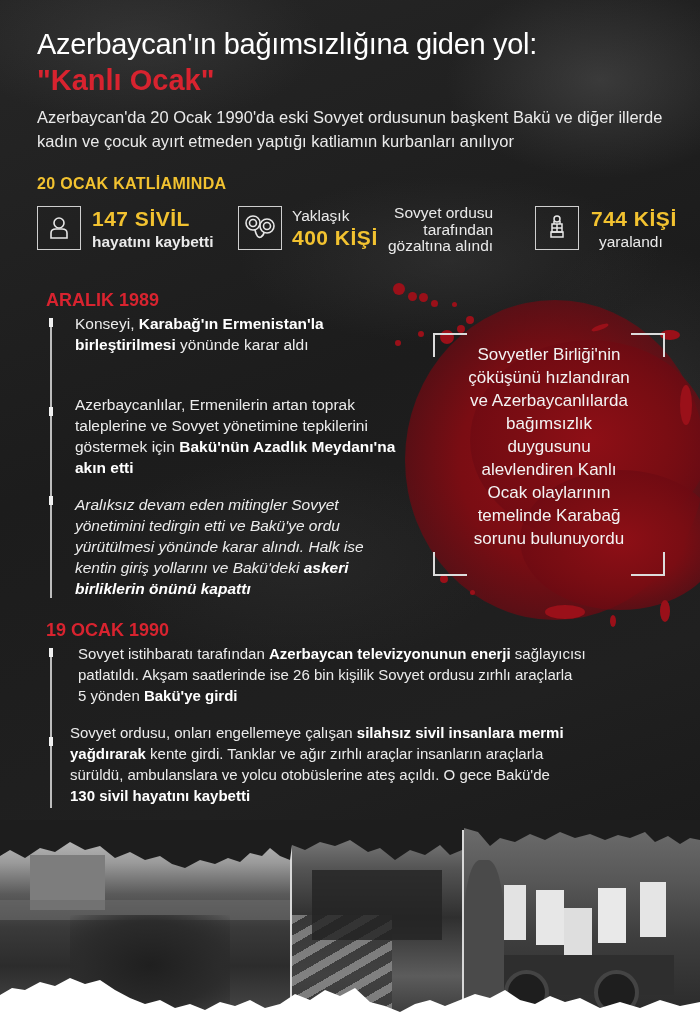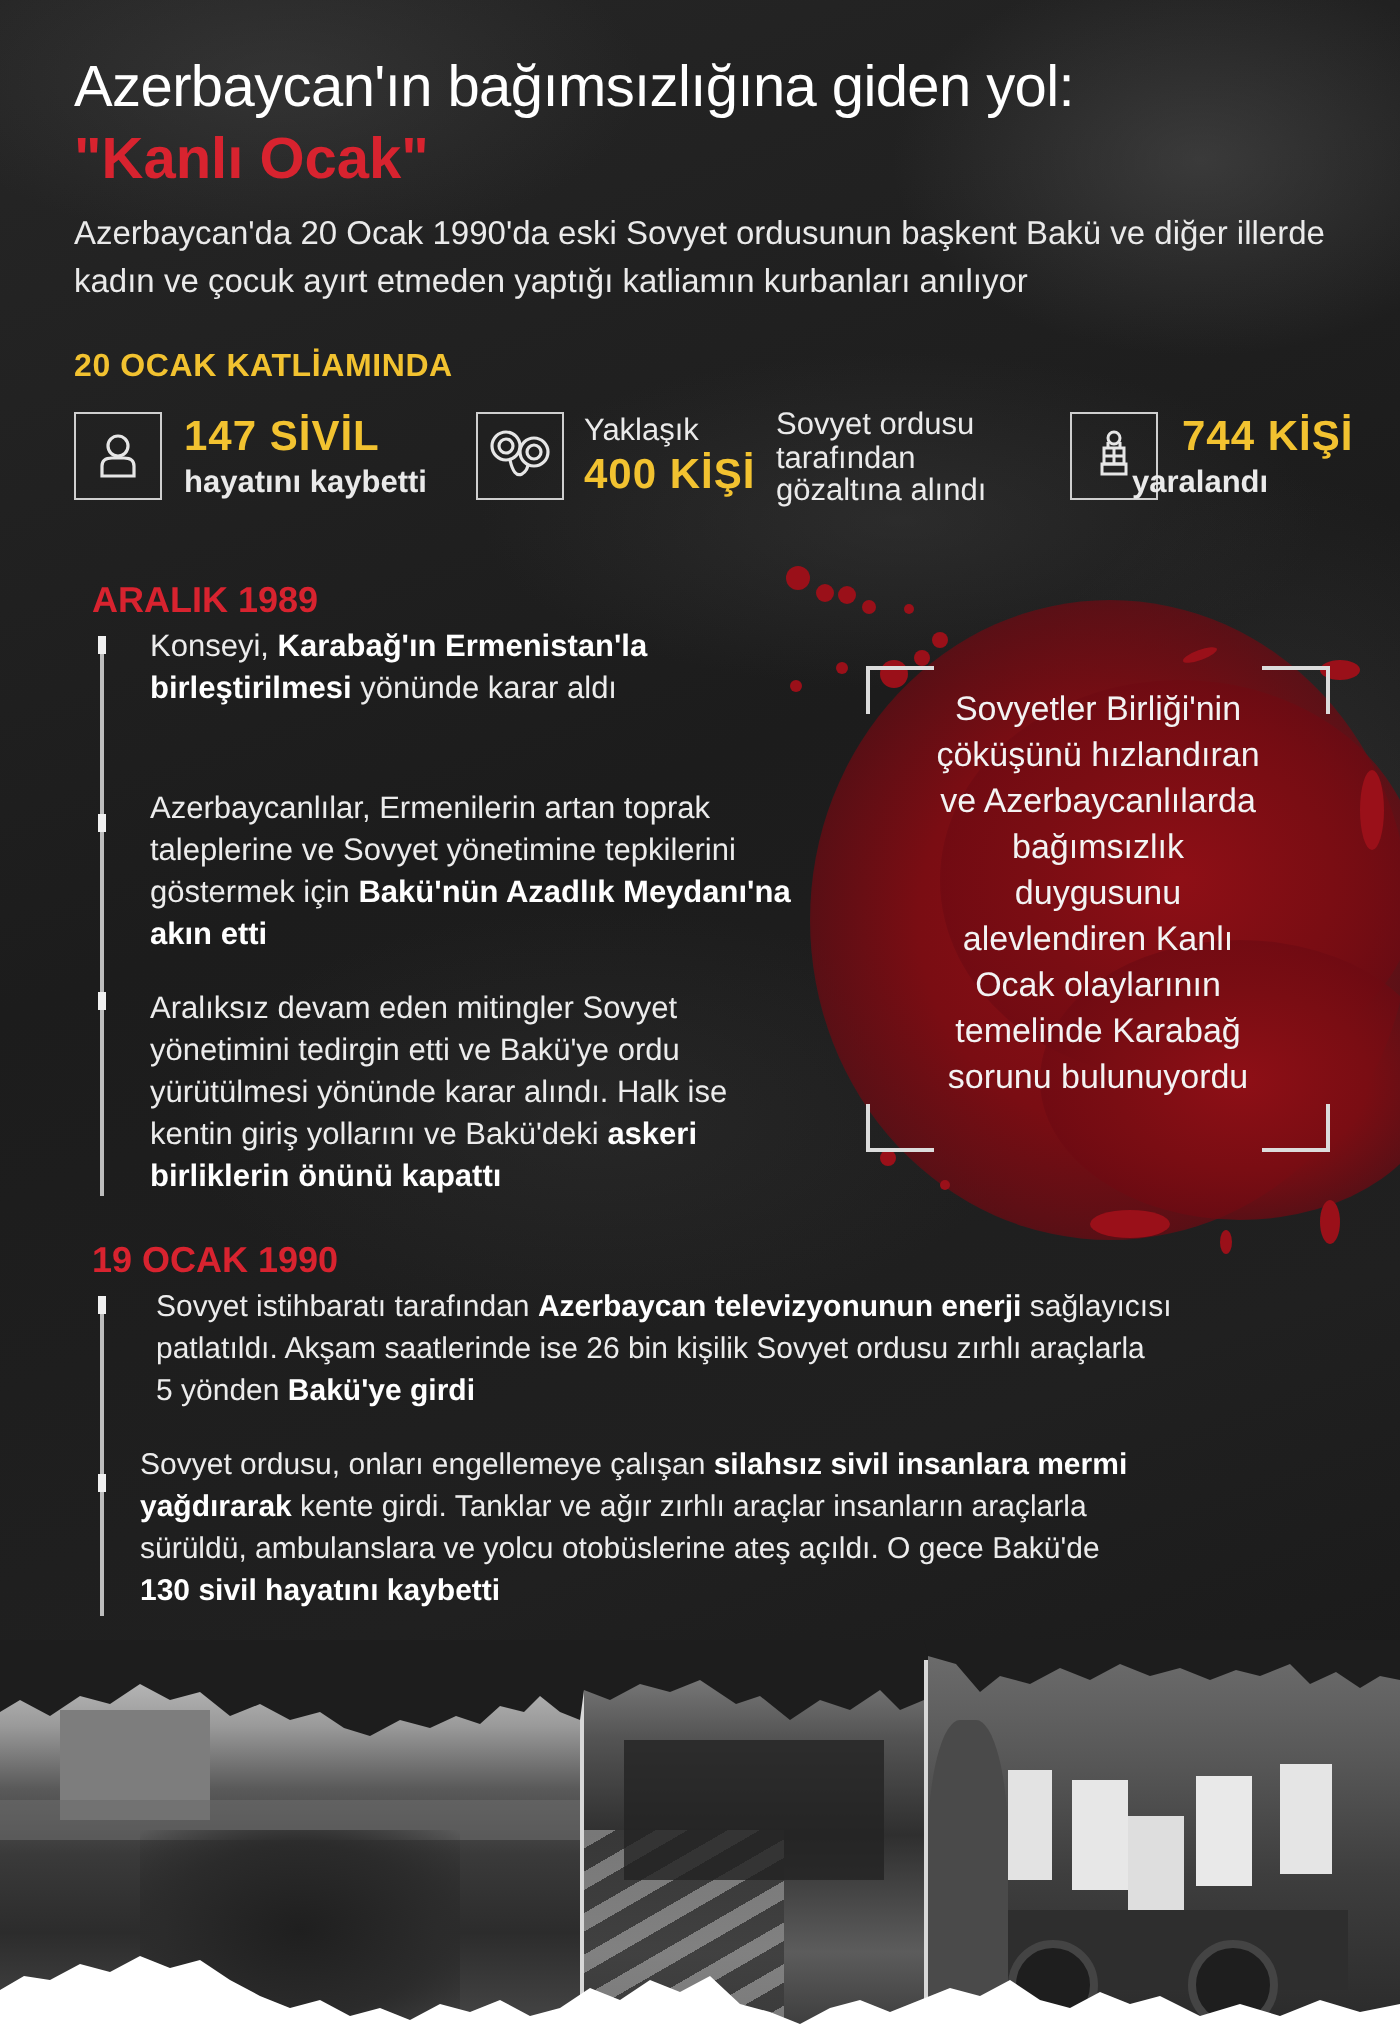--- a/index.html
+++ b/index.html
@@ -140,39 +140,39 @@
     <svg width="34" height="30" viewBox="0 0 34 30" fill="none" stroke="#e6e6e6" stroke-width="1.6">
       <circle cx="10" cy="10" r="7"></circle>
         <circle cx="10" cy="10" r="3.5"></circle>
       <circle cx="24" cy="13" r="7"></circle>
         <circle cx="24" cy="13" r="3.5"></circle>
       <path d="M12 17 Q14 26 18 24 Q21 22 21 19"></path>
     </svg>
   </div>
   <div class="stat-text" style="left:292px;top:207px;">Yaklaşık</div>
   <div class="stat-num" style="left:292px;top:226px;">400 KİŞİ</div>
-  <div class="stat-text" style="left:388px;top:205px;line-height:16.5px;">
+  <div class="stat-text" style="left:388px;top:205px;line-height:16.5px;text-align:right;">
     <div>Sovyet ordusu</div>
     <div>tarafından</div>
     <div>gözaltına alındı</div>
   </div>
 </div>
 
 <div>
   <div class="stat-icon" style="left:535px;top:206px;">
     <svg width="20" height="26" viewBox="0 0 20 26" fill="none" stroke="#e6e6e6" stroke-width="1.5">
       <circle cx="10" cy="4" r="3"></circle>
       <path d="M5 9 H15 V17 H5 Z"></path>
       <path d="M7 9 V6 M13 9 V6"></path>
       <path d="M5 13 H15 M10 9 V17"></path>
       <path d="M4 17 H16 V22 H4 Z"></path>
     </svg>
   </div>
   <div class="stat-num" style="left:591px;top:207px;">744 KİŞİ</div>
-  <div class="stat-text" style="left:566px;top:233px;font-weight:bold;">yaralandı</div>
+  <div class="stat-text" style="left:599px;top:233px;">yaralandı</div>
 </div>
 
 <div class="year" style="left:46px;top:290px;">ARALIK 1989</div>
 <div class="tl-line" style="left:50px;top:318px;height:280px;">
   <div class="tl-mark" style="top:0;"></div>
   <div class="tl-mark" style="top:89px;"></div>
   <div class="tl-mark" style="top:178px;"></div>
 </div>
 
 <div class="para" style="left:75px;top:313px;">
@@ -180,21 +180,21 @@
   <div><b>birleştirilmesi</b><span> yönünde karar aldı</span></div>
 </div>
 
 <div class="para" style="left:75px;top:394px;">
   <div><span>Azerbaycanlılar, Ermenilerin artan toprak</span></div>
   <div><span>taleplerine ve Sovyet yönetimine tepkilerini</span></div>
   <div><span>göstermek için </span><b>Bakü'nün Azadlık Meydanı'na</b></div>
   <div><b>akın etti</b></div>
 </div>
 
-<div class="para" style="left:75px;top:494px;">
+<div class="para" style="left:75px;top:494px;font-style:italic;">
   <div><span>Aralıksız devam eden mitingler Sovyet</span></div>
   <div><span>yönetimini tedirgin etti ve Bakü'ye ordu</span></div>
   <div><span>yürütülmesi yönünde karar alındı. Halk ise</span></div>
   <div><span>kentin giriş yollarını ve Bakü'deki </span><b>askeri</b></div>
   <div><b>birliklerin önünü kapattı</b></div>
 </div>
 
 <div class="quote-box">
   <div class="corner c-tl"></div>
   <div class="corner c-tr"></div>

